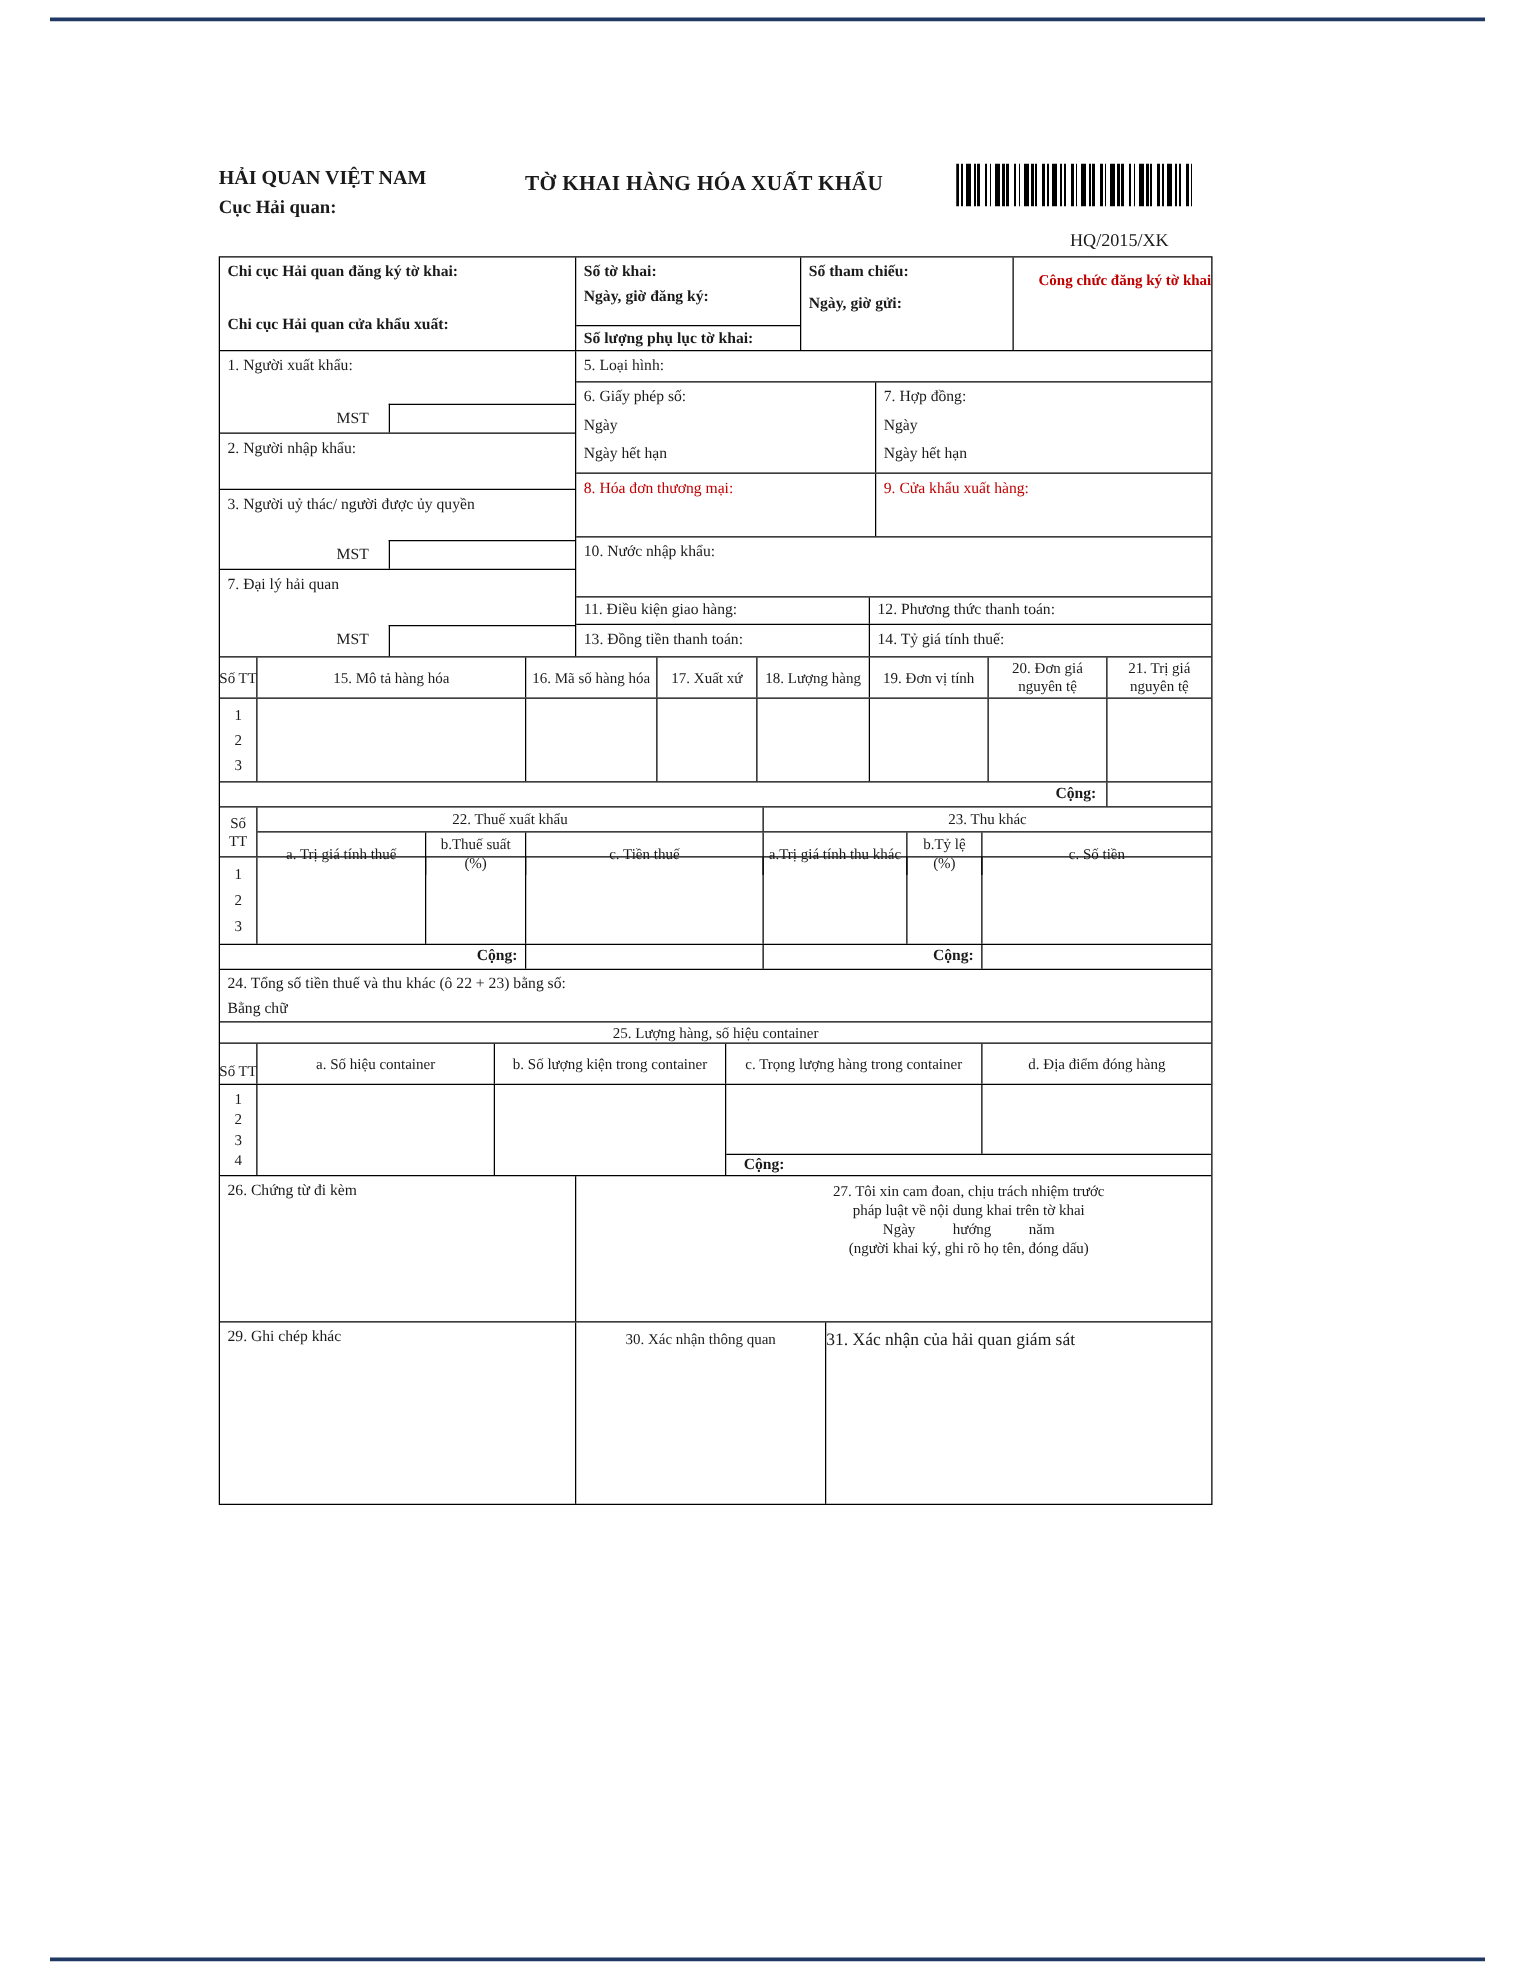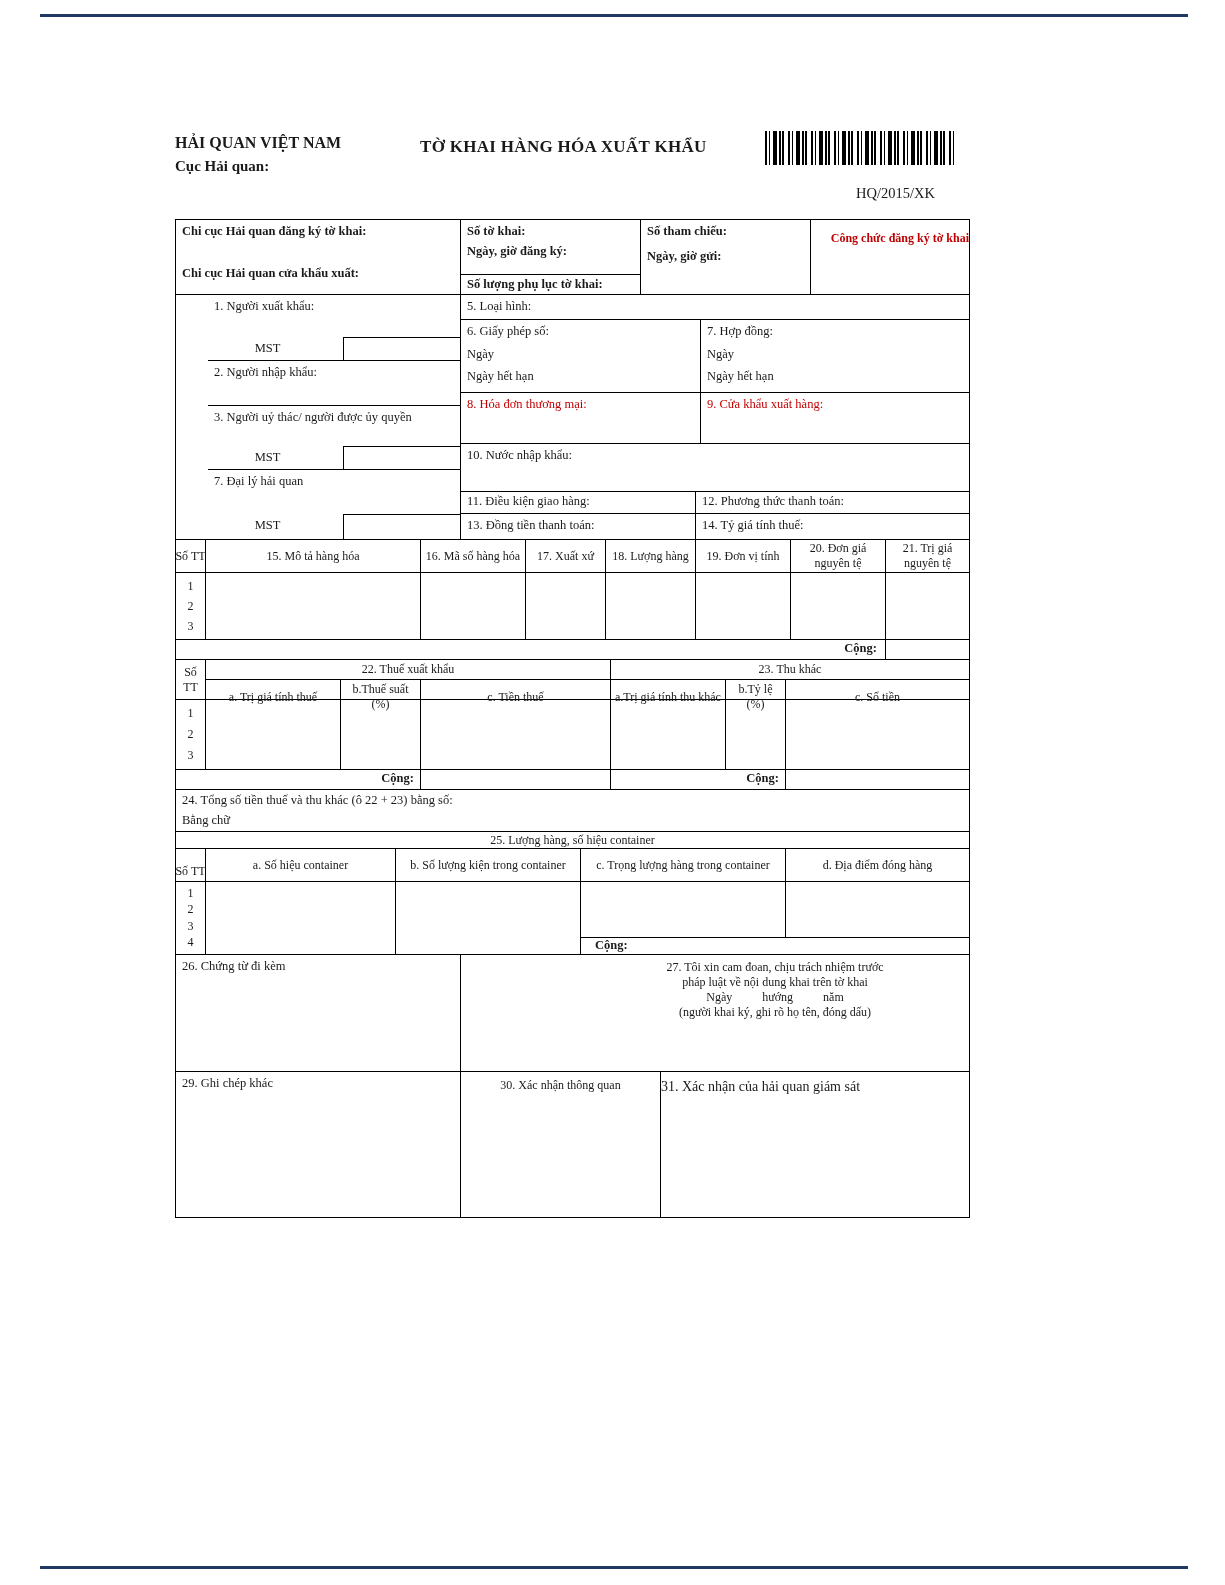--- a/index.html
+++ b/index.html
@@ -22,36 +22,36 @@
     background: repeating-linear-gradient(90deg,
       #000 0px, #000 2px, #fff 2px, #fff 4px,
       #000 4px, #000 5px, #fff 5px, #fff 8px,
       #000 8px, #000 12px, #fff 12px, #fff 14px,
       #000 14px, #000 16px, #fff 16px, #fff 17px,
       #000 17px, #000 19px, #fff 19px, #fff 23px);
   }
   .form-code { position: absolute; left: 856px; top: 185px; font-size: 14.5px; }
 
   .form {
-    position: absolute; left: 175px; top: 219px; width: 795px;
+    position: absolute; left: 175px; top: 205px; width: 795px;
     border: 1px solid #000; font-size: 12.5px; line-height: 1.25; background:#fff;
   }
   .row { display: flex; }
   .br { border-right: 1px solid #000; }
   .bb { border-bottom: 1px solid #000; }
   .bt { border-top: 1px solid #000; }
   .b { font-weight: bold; }
   .red { color: #c00000; }
   .pad { padding: 4px 6px; }
   .c { display: flex; align-items: center; justify-content: center; text-align: center; }
   .small { font-size: 11.5px; }
 
-  .pcell { position: relative; padding: 4px 6px; margin-left: 32px; }
+  .pcell { position: relative; padding: 4px 6px; }
   .mst-row { position: absolute; left: 0; right: 0; bottom: 0; height: 23px; display: flex; }
-  .mst-lbl { width: 135px; text-align: center; padding-right: 16px; padding-top: 4px; }
+  .mst-lbl { width: 135px; text-align: right; padding-right: 16px; padding-top: 4px; }
   .mst-box { flex: 1; border-left: 1px solid #000; border-top: 1px solid #000; }
 
   .stt { display: flex; flex-direction: column; justify-content: space-around; align-items: center; font-size: 12px; padding: 3px 0; }
   .hdr { font-size: 12px; padding: 2px 3px; }
   .nowrap { white-space: nowrap; }
   .pre { white-space: pre; }
 </style>
 </head>
 <body>
 

